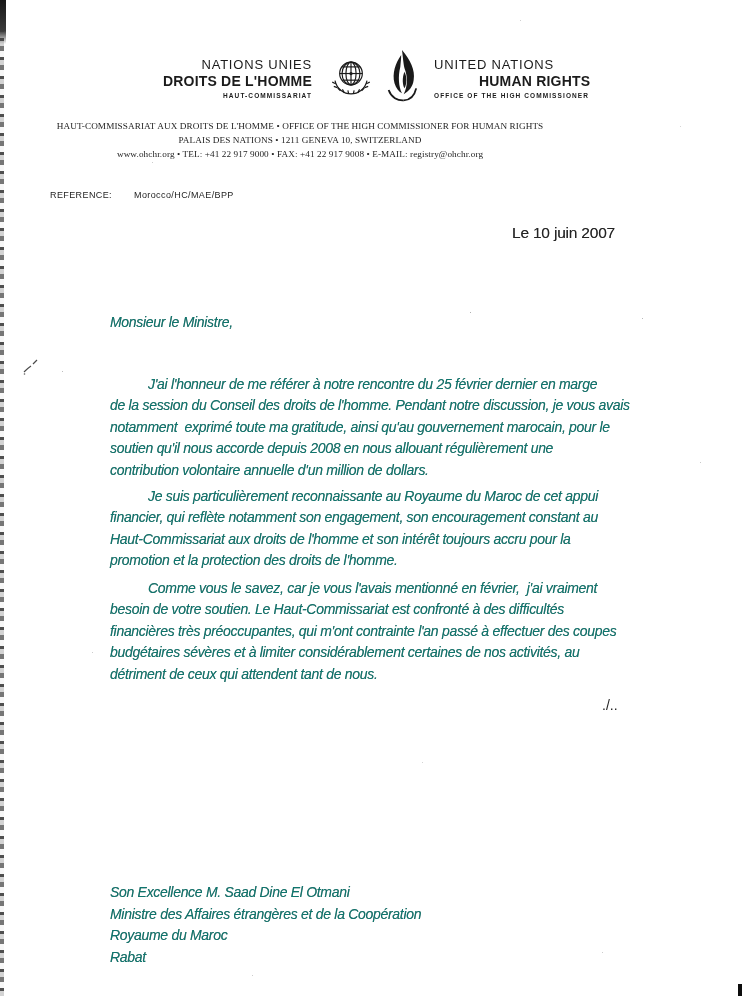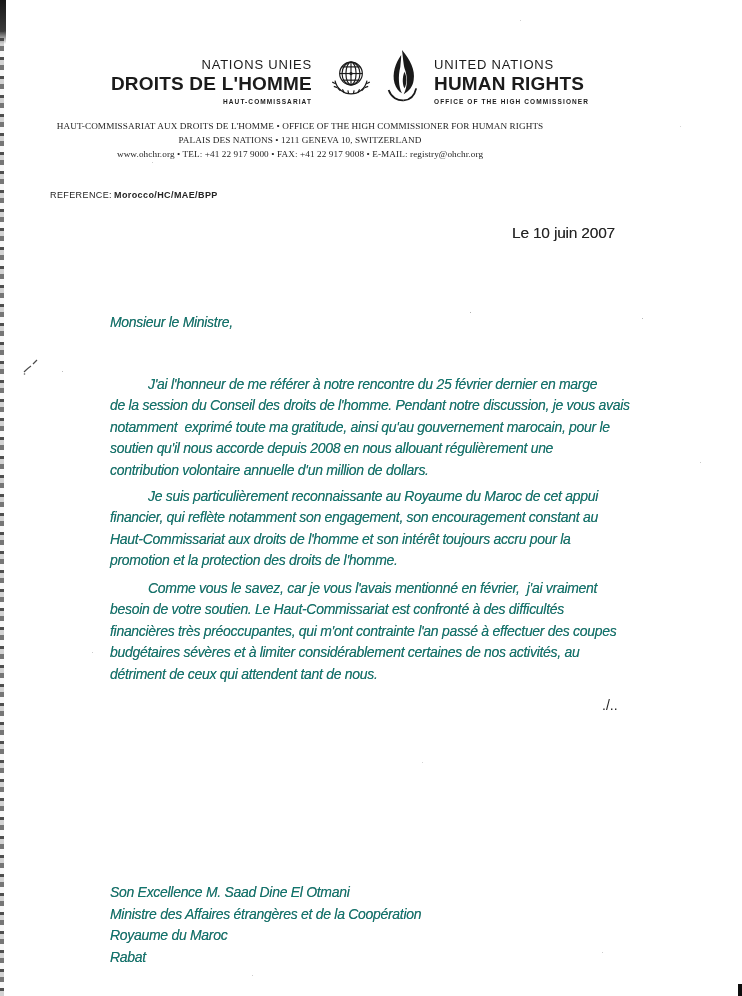--- a/index.html
+++ b/index.html
@@ -25,31 +25,31 @@
       152px 162px 0 0 rgba(110,110,110,.35), 700px 462px 0 0 rgba(100,100,100,.35),
       92px 652px 0 0 rgba(110,110,110,.35), 422px 762px 0 0 rgba(110,110,110,.3),
       252px 975px 0 0 rgba(110,110,110,.35), 602px 952px 0 0 rgba(110,110,110,.35),
       680px 126px 0 0 rgba(120,120,120,.3), 330px 540px 0 0 rgba(130,130,130,.3);}
   .pen-mark{position:absolute;left:22px;top:358px;width:18px;height:18px;}
 
   
   .lh-fr{position:absolute;top:57px;right:430px;text-align:right;color:#1b1b1b;}
   .lh-en{position:absolute;top:57px;left:434px;text-align:left;color:#1b1b1b;}
   .lh-l1{font-size:13px;letter-spacing:.8px;}
-  .lh-l2{font-size:19px;font-weight:700;letter-spacing:.2px;margin-top:1px;}
+  .lh-l2{font-size:14px;font-weight:700;letter-spacing:.2px;margin-top:1px;margin-left:45px;}
   .lh-l3{font-size:6.5px;font-weight:700;letter-spacing:1.1px;margin-top:3px;}
   .un-emblem{position:absolute;left:325px;top:54px;width:52px;height:50px;}
   .flame-logo{position:absolute;left:382px;top:46px;width:40px;height:58px;}
 
   .contact{position:absolute;top:121px;left:0;width:600px;text-align:center;
     font-family:"Liberation Serif",serif;font-size:9.2px;color:#1d1d1d;letter-spacing:.1px;}
   .contact>div{margin-bottom:4.2px;}
 
   .reference{position:absolute;top:190px;left:50px;font-size:9px;letter-spacing:.4px;color:#242424;}
-  .reference .ref-val{margin-left:2px;font-weight:bold;}
+  .reference .ref-val{margin-left:22px;}
 
   
   .scan-text{font-size:14px;letter-spacing:-.3px;line-height:21.4px;white-space:pre;
     color:#0f766e;text-shadow:0 0 .4px rgba(20,20,20,.5);font-style:italic;}
   .date-line{position:absolute;top:224px;left:512px;font-size:15.5px;letter-spacing:-.2px;
     color:#242424;text-shadow:0 0 .4px rgba(20,20,20,.5);}
   .salutation{position:absolute;top:312px;left:110px;}
   .para{position:absolute;left:110px;text-indent:38px;margin-top:28px;}
   .para-1{top:346px;}
   .para-2{top:458px;}

